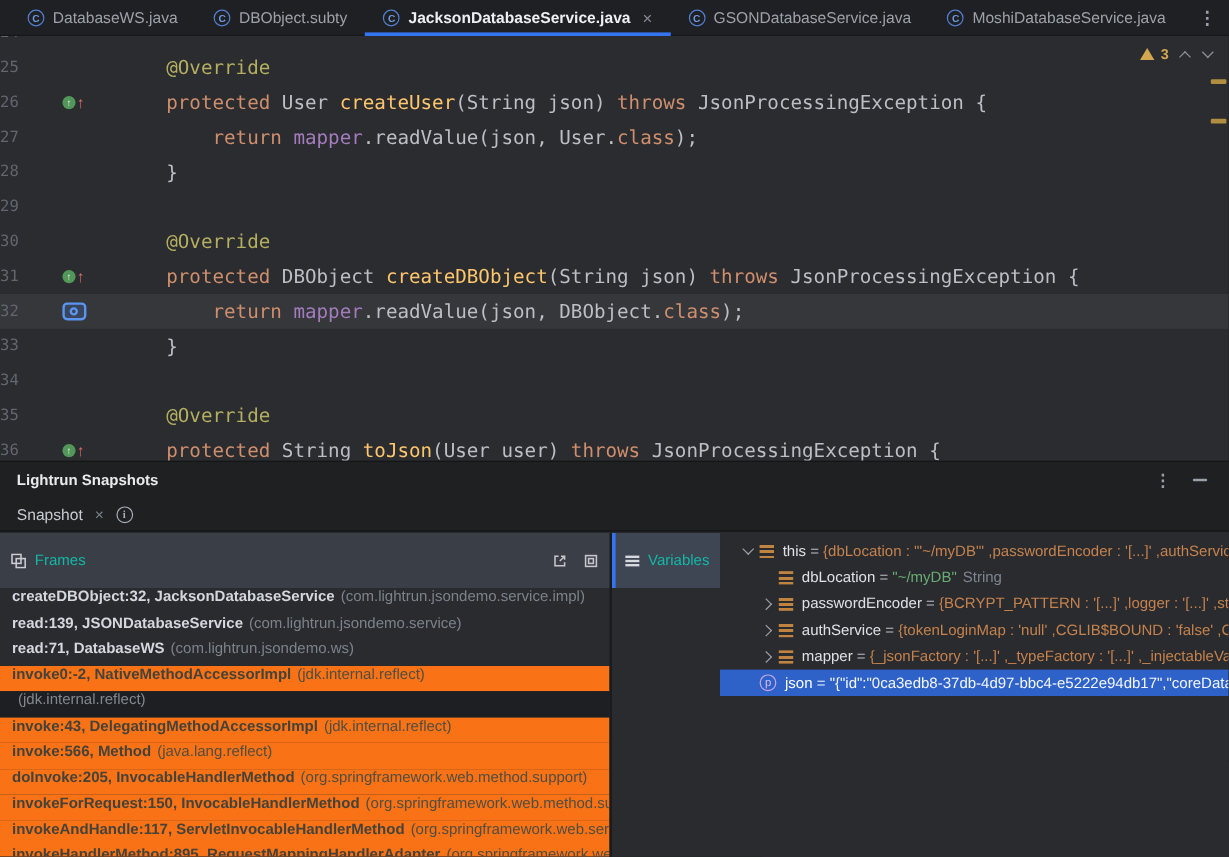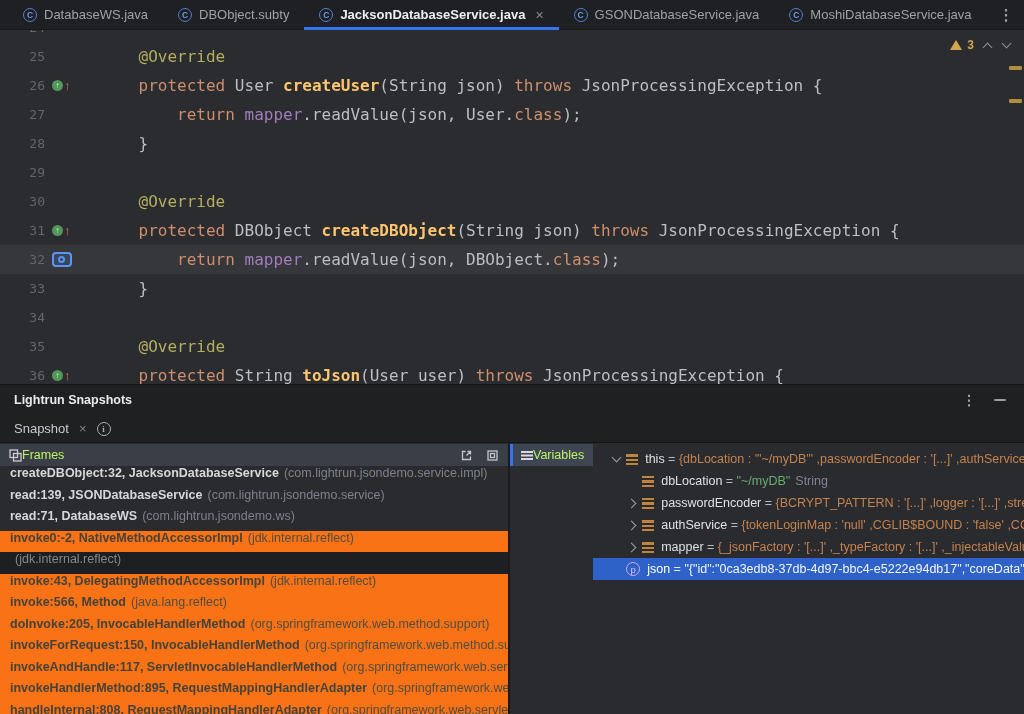--- a/index.html
+++ b/index.html
@@ -15,26 +15,26 @@
   .class-icon{width:14px;height:14px;flex:none;border:1.5px solid #527fd0;border-radius:50%;box-sizing:border-box;
               display:inline-flex;align-items:center;justify-content:center;font-size:8.5px;font-weight:bold;color:#6f9ae0}
   .tab-close{color:#868b93;font-size:14px;margin-left:3px;font-weight:normal}
   .tabbar-kebab{margin-left:auto;align-self:center;padding:0 12px;color:#9aa0a8;font-size:15px;font-weight:bold}
 
   
   .editor{position:absolute;top:30px;left:0;right:0;height:354px;background:#2a2c2f;overflow:hidden}
   .code{position:absolute;top:-17px;left:0;right:0}
   .cline{height:29px;display:flex;align-items:center}
   .cline.hl{background:rgba(255,255,255,0.055)}
-  .ln{width:45px;flex:none;text-align:right;color:#62666d;font:13px "DejaVu Sans Mono",monospace}
+  .ln{width:45px;flex:none;color:#62666d;font:13px "DejaVu Sans Mono",monospace}
   .gut{width:51px;flex:none;display:flex;align-items:center;padding-left:7px;box-sizing:border-box}
   pre.src{margin:4px;font:16px/29px "DejaVu Sans Mono",monospace;color:#bcbec4;white-space:pre}
   .s-keyword{color:#cf8e6d}
   .s-annotation{color:#b3ae60}
-  .s-method{color:#ffc66d;font-weight:bold}
+  .s-method{color:#ffc66d;font-weight:normal}
   .s-field{color:#a27cbc}
   .s-plain{color:#bcbec4}
   .ovr{display:flex;align-items:center}
   .ovr .dot{width:11px;height:11px;border-radius:50%;background:#539659;color:#eaf3ea;
             display:flex;align-items:center;justify-content:center;font-size:8px;line-height:1}
   .ovr .up{color:#dd6a6a;font-size:13px;font-weight:bold;margin-left:1px;line-height:1}
   .cam{width:20px;height:15px;border:2px solid #5b94f1;border-radius:4px;position:relative;
        background:rgba(64,104,176,.30);box-sizing:border-box}
   .cam::after{content:"";position:absolute;left:4px;top:2px;width:7px;height:7px;border:2px solid #5b94f1;
               border-radius:50%;box-sizing:border-box}
@@ -61,22 +61,22 @@
   .snap-label{font-size:13px;color:#c7cad0}
   .snap-close{color:#7f848c;font-size:13px}
   .info-icon{width:14px;height:14px;border-radius:50%;border:1.4px solid #a8aeb6;box-sizing:border-box;
              color:#a8aeb6;font-size:9px;font-weight:bold;font-family:"Liberation Serif",serif;
              display:flex;align-items:center;justify-content:center}
 
   .panes{position:absolute;top:59px;left:0;right:0;bottom:0;display:flex}
   .frames-pane{width:510px;flex:none;display:flex;flex-direction:column;background:#292b2e;
                border-right:2px solid #1a1b1e;box-sizing:border-box;overflow:hidden}
   .vars-pane{flex:1;display:flex;flex-direction:row;background:#292b2e;overflow:hidden}
-  .pane-header{height:22px;flex:none;display:flex;align-items:center;gap:0;padding:0 9px;
-               font-size:12.5px;color:#bef264;background:#3a3e46}
+  .pane-header{height:22px;flex:none;display:flex;align-items:center;gap:7px;padding:12px 9px;
+               font-size:12.5px;color:#14b8a6;background:#3a3e46}
   .vars-pane .pane-header{background:#3e4553;border-left:3px solid #3574f0;padding-left:8px}
   .ph-actions{margin-left:auto;display:flex;align-items:center;gap:13px}
   .ph-actions svg{display:block}
 
   .frame-rows{flex:1;overflow:hidden}
   .frow{height:21.5px;display:flex;padding:0 10px;font-size:12.5px;
         white-space:nowrap;overflow:hidden;box-sizing:border-box}
   .floc{color:#d4d7dd;font-weight:bold;flex:none}
   .fpkg{color:#7d828b;margin-left:5px;flex:none}
   .frow.library{background:#f97316}

